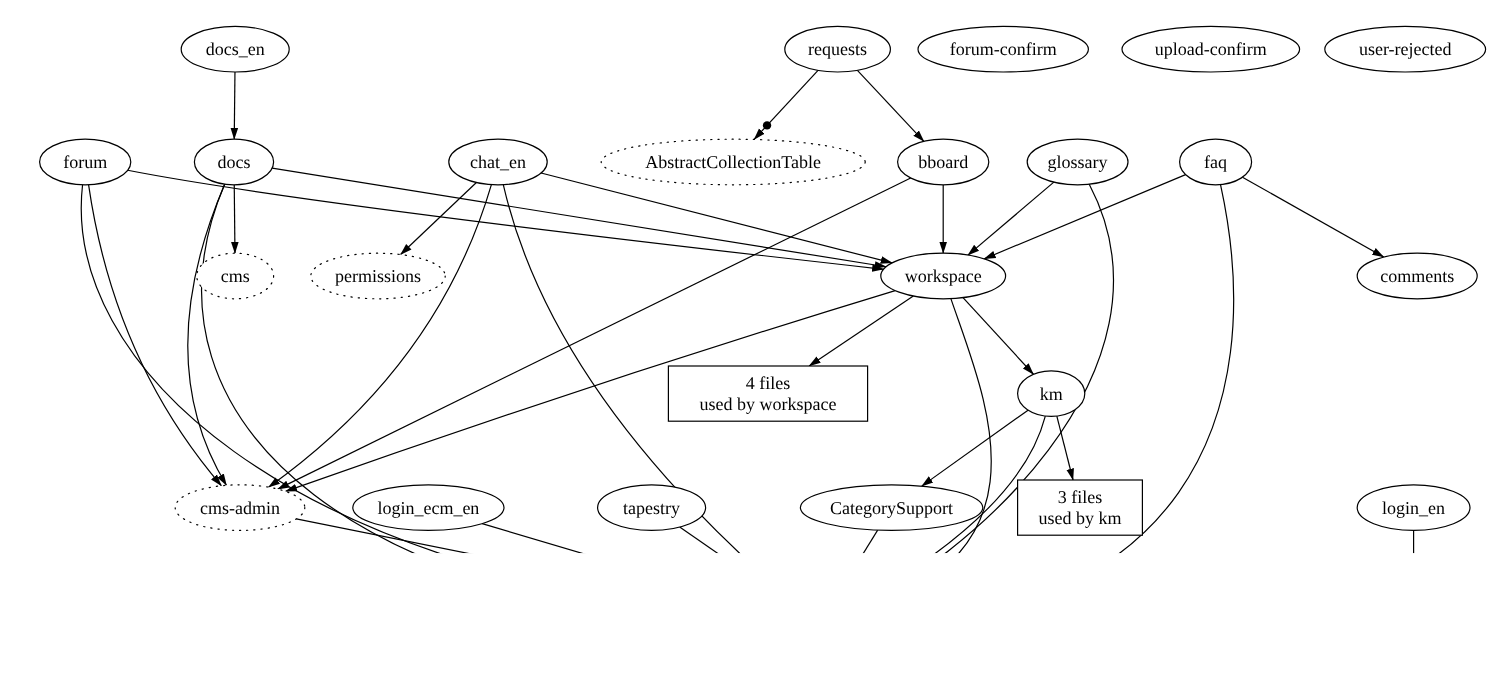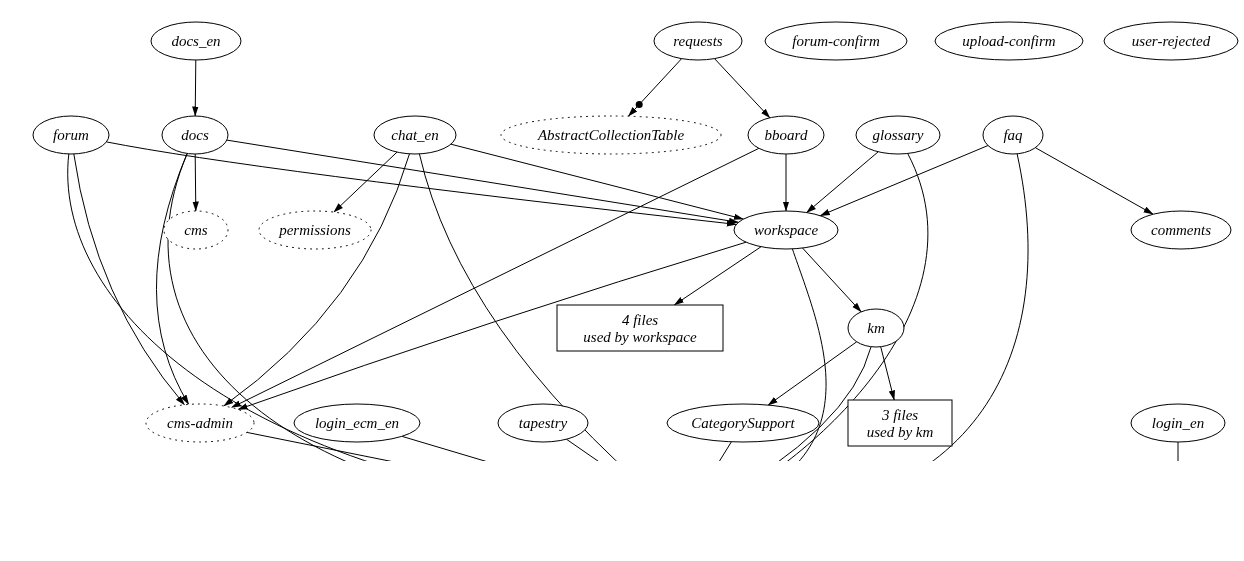--- a/index.html
+++ b/index.html
@@ -6,21 +6,20 @@
     margin: 0;
     padding: 0;
     background: var(--bg, #ffffff);
   }
   .canvas {
     position: relative;
     width: 1244px;
     height: 461px;
     background: var(--bg, #ffffff);
     overflow: hidden;
-    font-style: italic;
   }
   svg { display: block; }
   .edge {
     fill: none;
     stroke: var(--line, #000000);
     stroke-width: 1;
   }
   .edge-dot { fill: var(--line, #000000); }
   .node-shape {
     fill: var(--bg, #ffffff);

